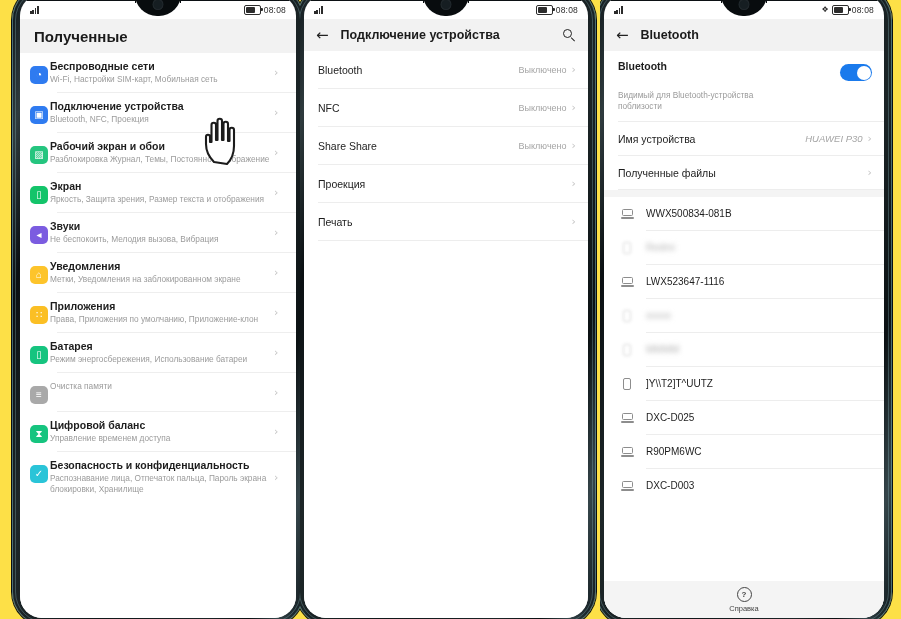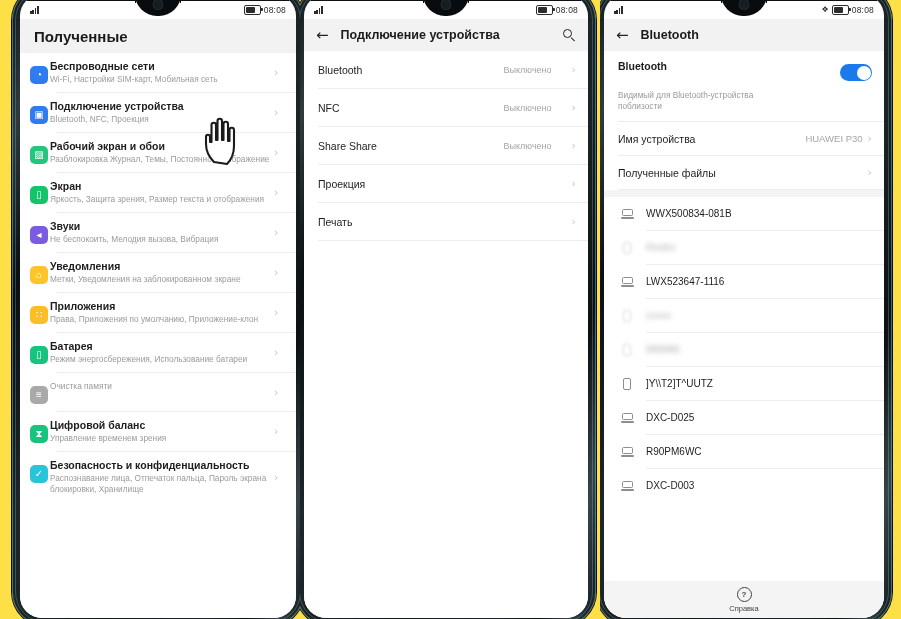--- a/index.html
+++ b/index.html
@@ -129,37 +129,37 @@
   .backarr{font-size:15px;color:#222;line-height:1;font-family:"DejaVu Sans",sans-serif;}
   .hdr-nav .t{font-size:12.5px;font-weight:bold;color:#1b1b1b;margin-left:12px;flex:1;}
   .searchico{width:13px;height:13px;position:relative;}
   .searchico .c{position:absolute;left:0;top:0;width:9px;height:9px;border:1.4px solid #222;border-radius:50%;box-sizing:border-box;}
   .searchico .h{position:absolute;left:8px;top:8.5px;width:5px;height:1.4px;background:#222;transform:rotate(45deg);transform-origin:left center;}
 
   
   .list2{position:absolute;top:57px;left:0;right:0;bottom:0;background:#fff;}
   .row2{display:flex;align-items:center;padding:0 12px 0 14px;height:37px;box-sizing:border-box;}
   .row2 .lab{font-size:10.5px;color:#1d1d1d;flex:1;}
-  .row2 .val{font-size:9px;color:#a5a5a5;margin-right:20px;padding-left:16px;}
+  .row2 .val{font-size:9px;color:#a5a5a5;margin-right:5px;padding-left:16px;}
   .row2 .chev{color:#c4c4c4;font-size:11px;line-height:1;font-family:"DejaVu Sans",sans-serif;}
   .sep2{height:1px;background:#ededed;margin-left:14px;}
 
   
   .list3{position:absolute;top:57px;left:0;right:0;bottom:0;background:#fff;overflow:hidden;}
   .bt-main{display:flex;align-items:flex-start;padding:9px 12px 9px 14px;box-sizing:border-box;}
   .bt-main .txt{flex:1;}
   .bt-main .ttl{font-size:10.5px;font-weight:bold;color:#1d1d1d;line-height:13px;}
   .bt-main .sub{font-size:8.3px;color:#9b9b9b;line-height:11px;margin-top:17px;width:155px;}
   .toggle{
     width:32px;height:17px;border-radius:9px;background:#1a7aec;position:relative;flex:0 0 32px;margin-top:4px;
   }
   .toggle .knob{position:absolute;right:1.5px;top:1.5px;width:14px;height:14px;border-radius:50%;background:#fff;}
   .row3{display:flex;align-items:center;padding:0 12px 0 14px;height:33px;box-sizing:border-box;}
   .row3 .lab{font-size:10.5px;color:#1d1d1d;flex:1;}
-  .row3 .val{font-size:9.5px;color:#a5a5a5;margin-right:5px;}
+  .row3 .val{font-size:9.5px;color:#a5a5a5;margin-right:5px;font-style:italic;}
   .row3 .chev{color:#c4c4c4;font-size:11px;line-height:1;font-family:"DejaVu Sans",sans-serif;}
   .sep3{height:1px;background:#ededed;margin-left:14px;}
   .gapbar{height:7px;background:#f4f4f4;}
   .sect-hd{display:flex;align-items:center;height:27px;padding:0 14px;box-sizing:border-box;background:#f4f4f4;}
   .sect-hd .lab{font-size:8.2px;color:#8d8d8d;letter-spacing:.4px;flex:1;}
   .spin{width:11px;height:11px;border-radius:50%;
         border:1.5px dashed #bdbdbd;box-sizing:border-box;}
   .devrow{display:flex;align-items:center;height:33px;padding:0 12px 0 16px;box-sizing:border-box;}
   .devrow .dico{flex:0 0 14px;margin-right:12px;display:flex;align-items:center;justify-content:center;}
   .devrow .dname{font-size:10px;color:#1d1d1d;}
@@ -301,21 +301,21 @@
             <div class="txt">
               <div class="sub">Очистка памяти</div>
             </div>
             <div class="chev">›</div>
           </div>
           <div class="sep1"></div>
           <div class="row1">
             <div class="ico" style="background:#16c47f">⧗</div>
             <div class="txt">
               <div class="ttl">Цифровой баланс</div>
-              <div class="sub">Управление временем зрения</div>
+              <div class="sub">Управление временем доступа</div>
             </div>
             <div class="chev">›</div>
           </div>
           <div class="sep1"></div>
           <div class="row1">
             <div class="ico" style="background:#2ac4d8">✓</div>
             <div class="txt">
               <div class="ttl">Безопасность и конфиденциальность</div>
               <div class="sub">Распознавание лица, Отпечаток пальца, Пароль экрана блокировки, Хранилище</div>
             </div>

